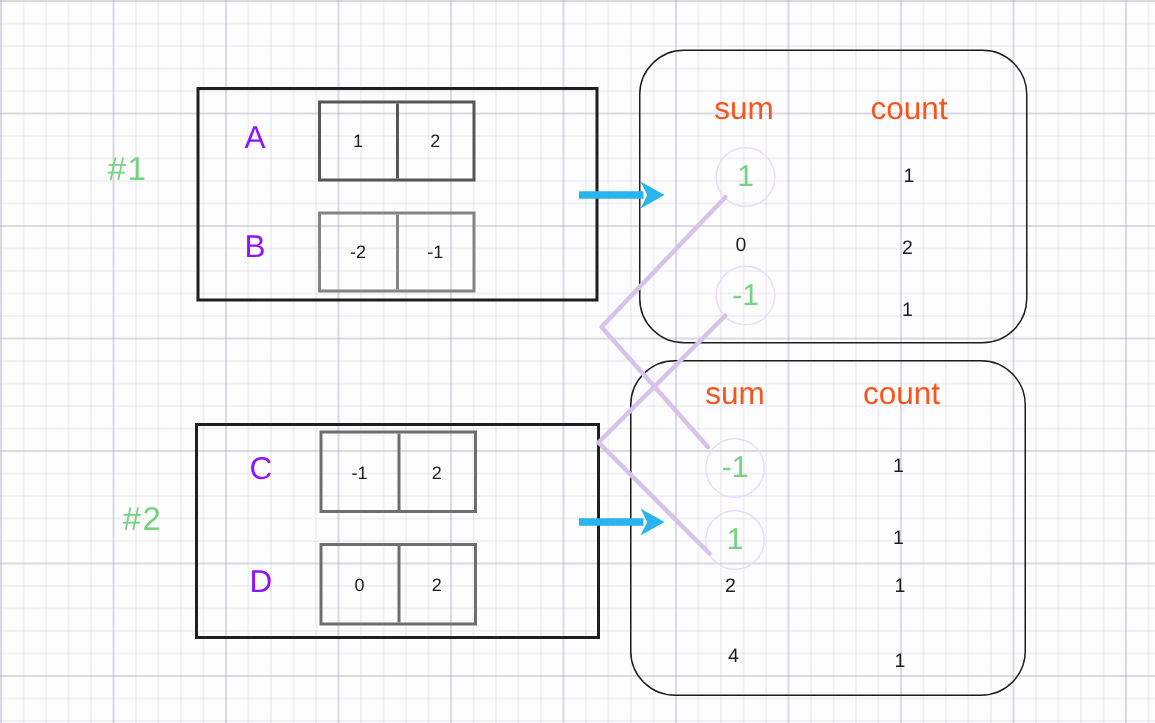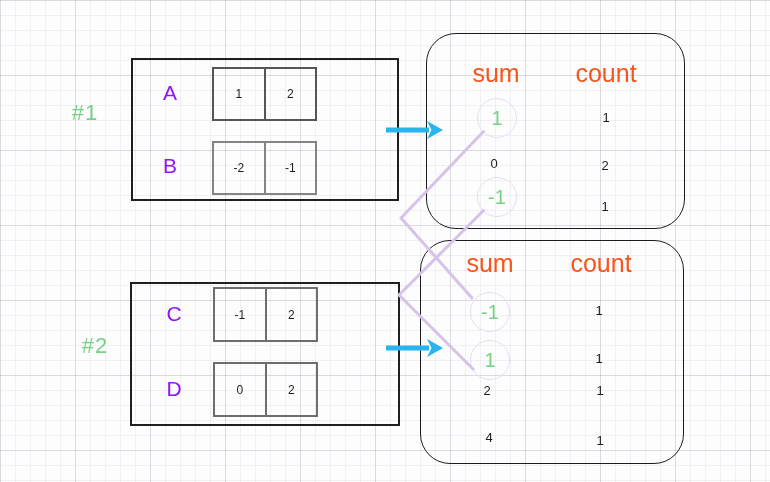--- a/index.html
+++ b/index.html
@@ -17,21 +17,21 @@
   #canvas{position:relative;width:770px;height:482px;}
   .ctr{position:absolute;transform:translate(-50%,-50%);white-space:nowrap;line-height:1;}
   .tag{color:var(--green);font-size:22px;letter-spacing:1px;}
   .rowlbl{color:var(--purple);font-size:21px;}
   .inbox{position:absolute;border:2px solid #1f1f1f;background:transparent;}
   .pair{position:absolute;display:flex;border:2.5px solid var(--cb);}
   .cell{flex:1;display:flex;align-items:center;justify-content:center;
         font-size:12px;color:var(--ink);}
   .cell + .cell{border-left:2.5px solid var(--cb);}
   .rbox{position:absolute;border:1.5px solid #1c1c1c;border-radius:30px;background:transparent;}
-  .hdr{color:var(--orange);font-size:25px;}
+  .hdr{color:var(--orange);font-size:21px;}
   .hcircle{position:absolute;width:40px;height:40px;border-radius:50%;
            border:1.8px solid var(--lavlight);display:flex;align-items:center;justify-content:center;
            box-sizing:border-box;}
   .gnum{color:var(--green);font-size:20px;line-height:1;}
   .val{font-size:13px;color:var(--ink);}
   .overlay{position:absolute;left:0;top:0;pointer-events:none;}
   .arrowline{stroke:var(--cyan);stroke-width:5;}
   .arrowhead{fill:var(--cyan);}
   .conn{fill:none;stroke:var(--lavender);stroke-width:3;stroke-linejoin:round;stroke-linecap:round;}
 </style>

